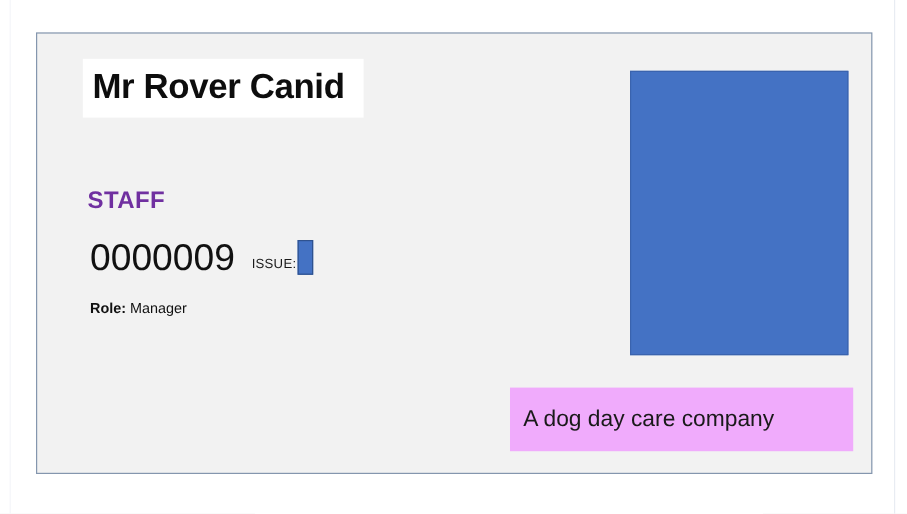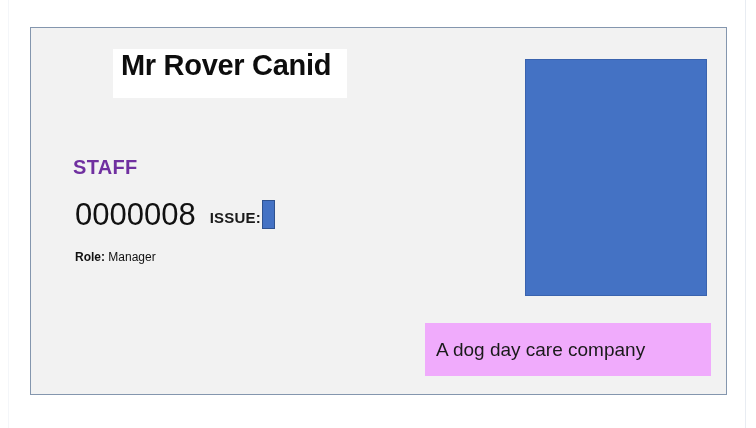--- a/index.html
+++ b/index.html
@@ -47,23 +47,22 @@
 
   
   #name-plate {
     position: absolute;
     left: 38px;
     top: 21px;
     width: 234px;
     height: 49px;
     background: #ffffff;
     display: flex;
-    align-items: flex-start;
+    align-items: center;
     box-sizing: border-box;
-    margin-left: 44px;
   }
   #name-text {
     font-size: 29px;
     font-weight: bold;
     color: #0d0d0d;
     letter-spacing: -0.3px;
     padding-left: 8px;
     white-space: nowrap;
   }
 
@@ -89,22 +88,22 @@
     height: 40px;
   }
   #id-number {
     font-size: 31px;
     font-weight: normal;
     color: #111111;
     line-height: 1;
     white-space: nowrap;
   }
   #issue-label {
-    font-size: 15px;
-    font-weight: bold;
+    font-size: 11px;
+    font-weight: normal;
     color: #1a1a1a;
     letter-spacing: 0.2px;
     margin-left: 14px;
     margin-bottom: 4px;
     white-space: nowrap;
     margin-top: 32px;
   }
   #issue-value-block {
     width: 13px;
     height: 29px;
@@ -170,21 +169,21 @@
 
 <div id="badge-card">
 
   <div id="name-plate">
     <span id="name-text">Mr Rover Canid</span>
   </div>
 
   <div id="staff-label">STAFF</div>
 
   <div id="id-row">
-    <span id="id-number">0000008</span>
+    <span id="id-number">0000009</span>
     <span id="issue-label">ISSUE:</span>
     <span id="issue-value-block"></span>
   </div>
 
   <div id="role-row">
     <span id="role-label">Role:</span><span>&nbsp;</span><span id="role-value">Manager</span>
   </div>
 
   <div id="photo-placeholder"></div>
 

